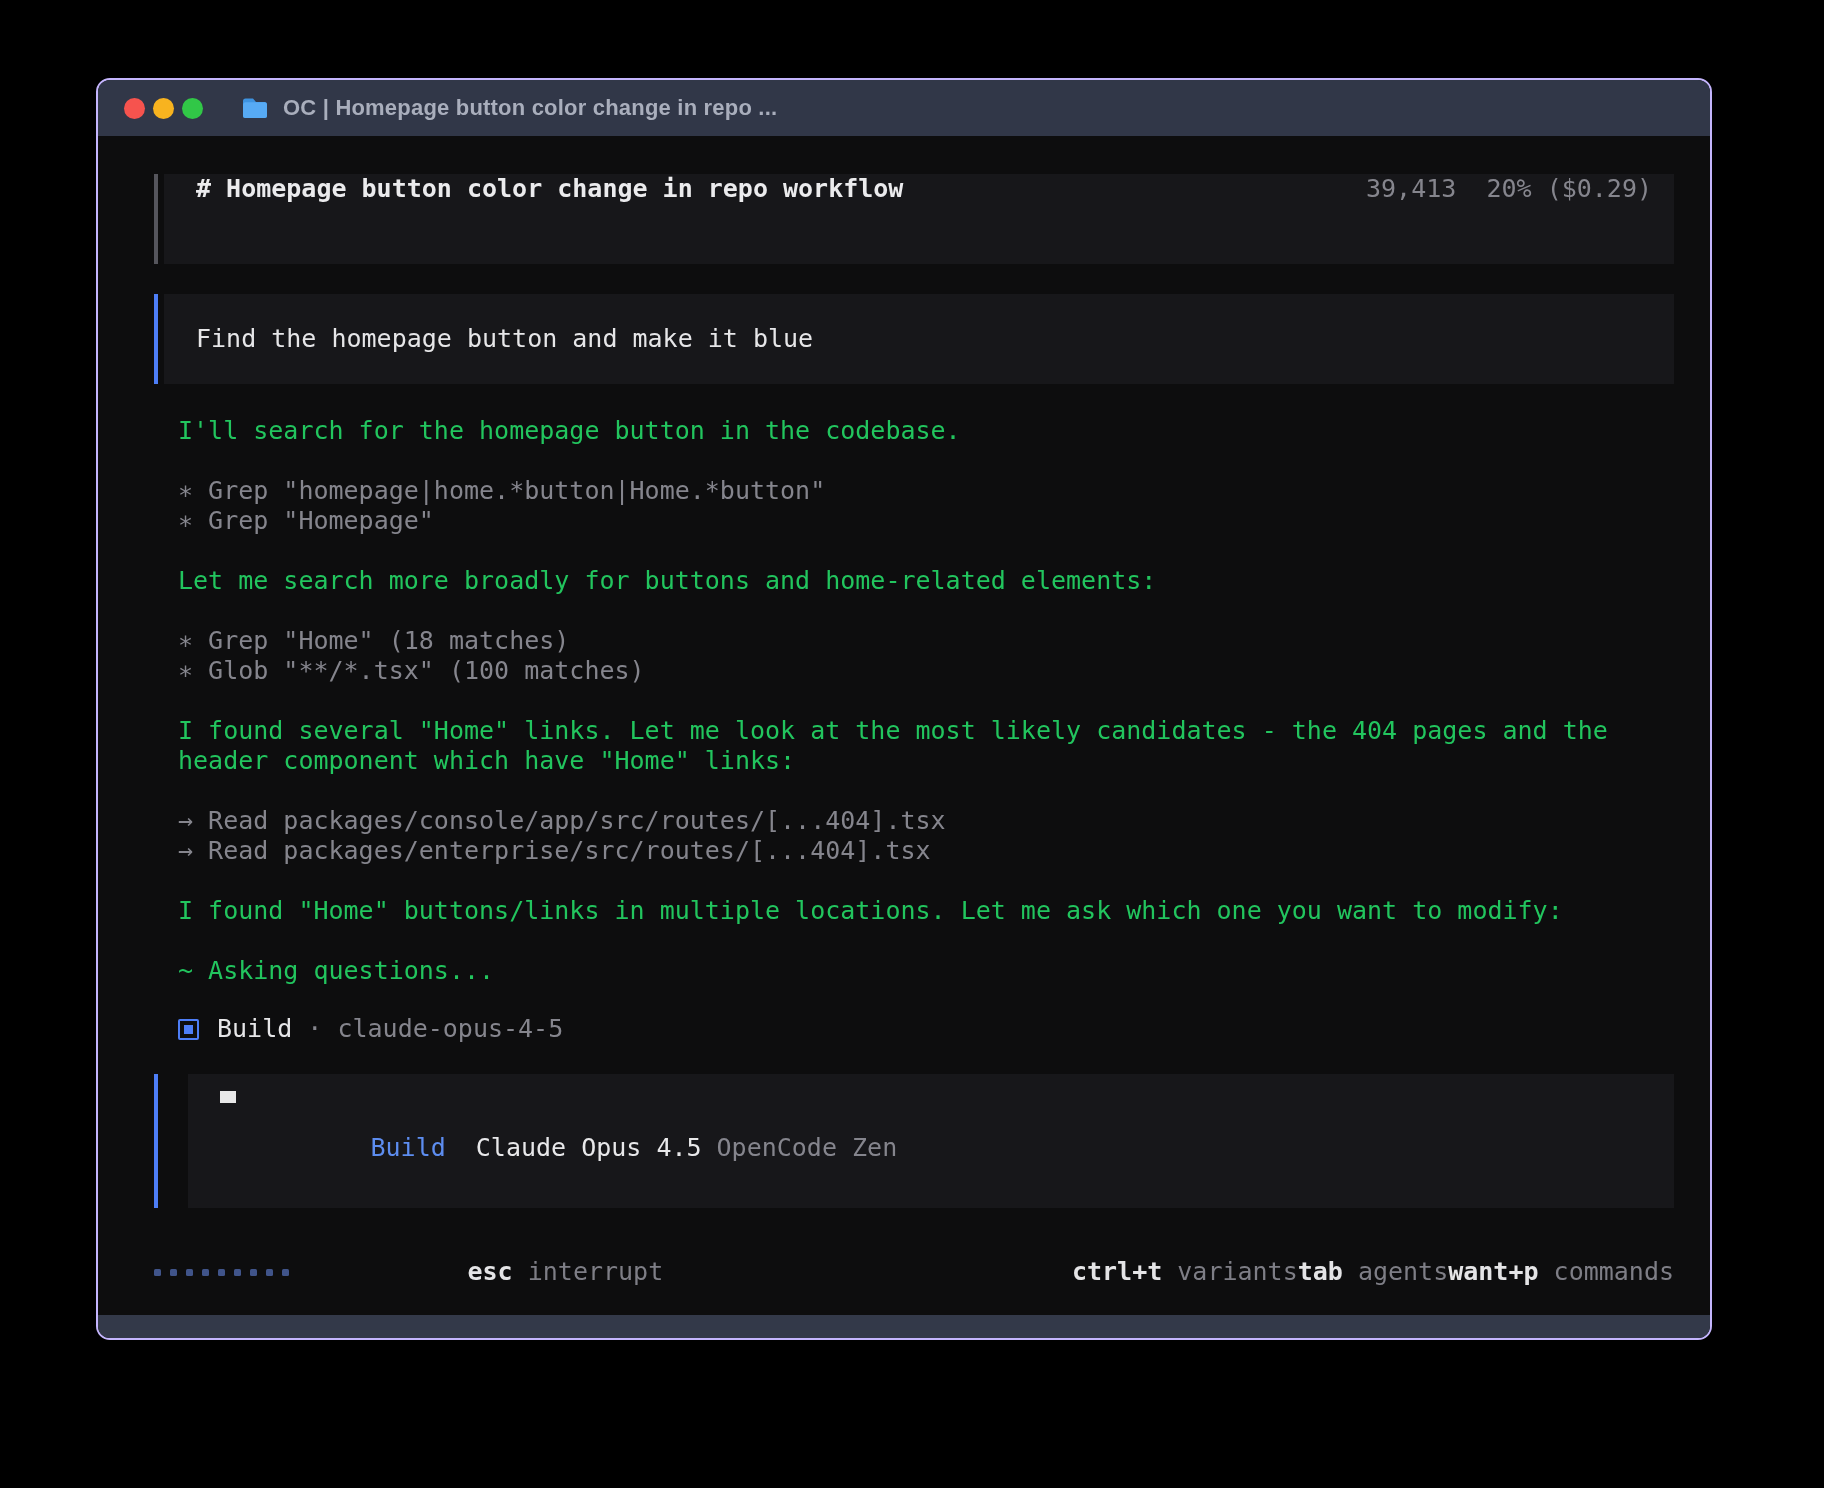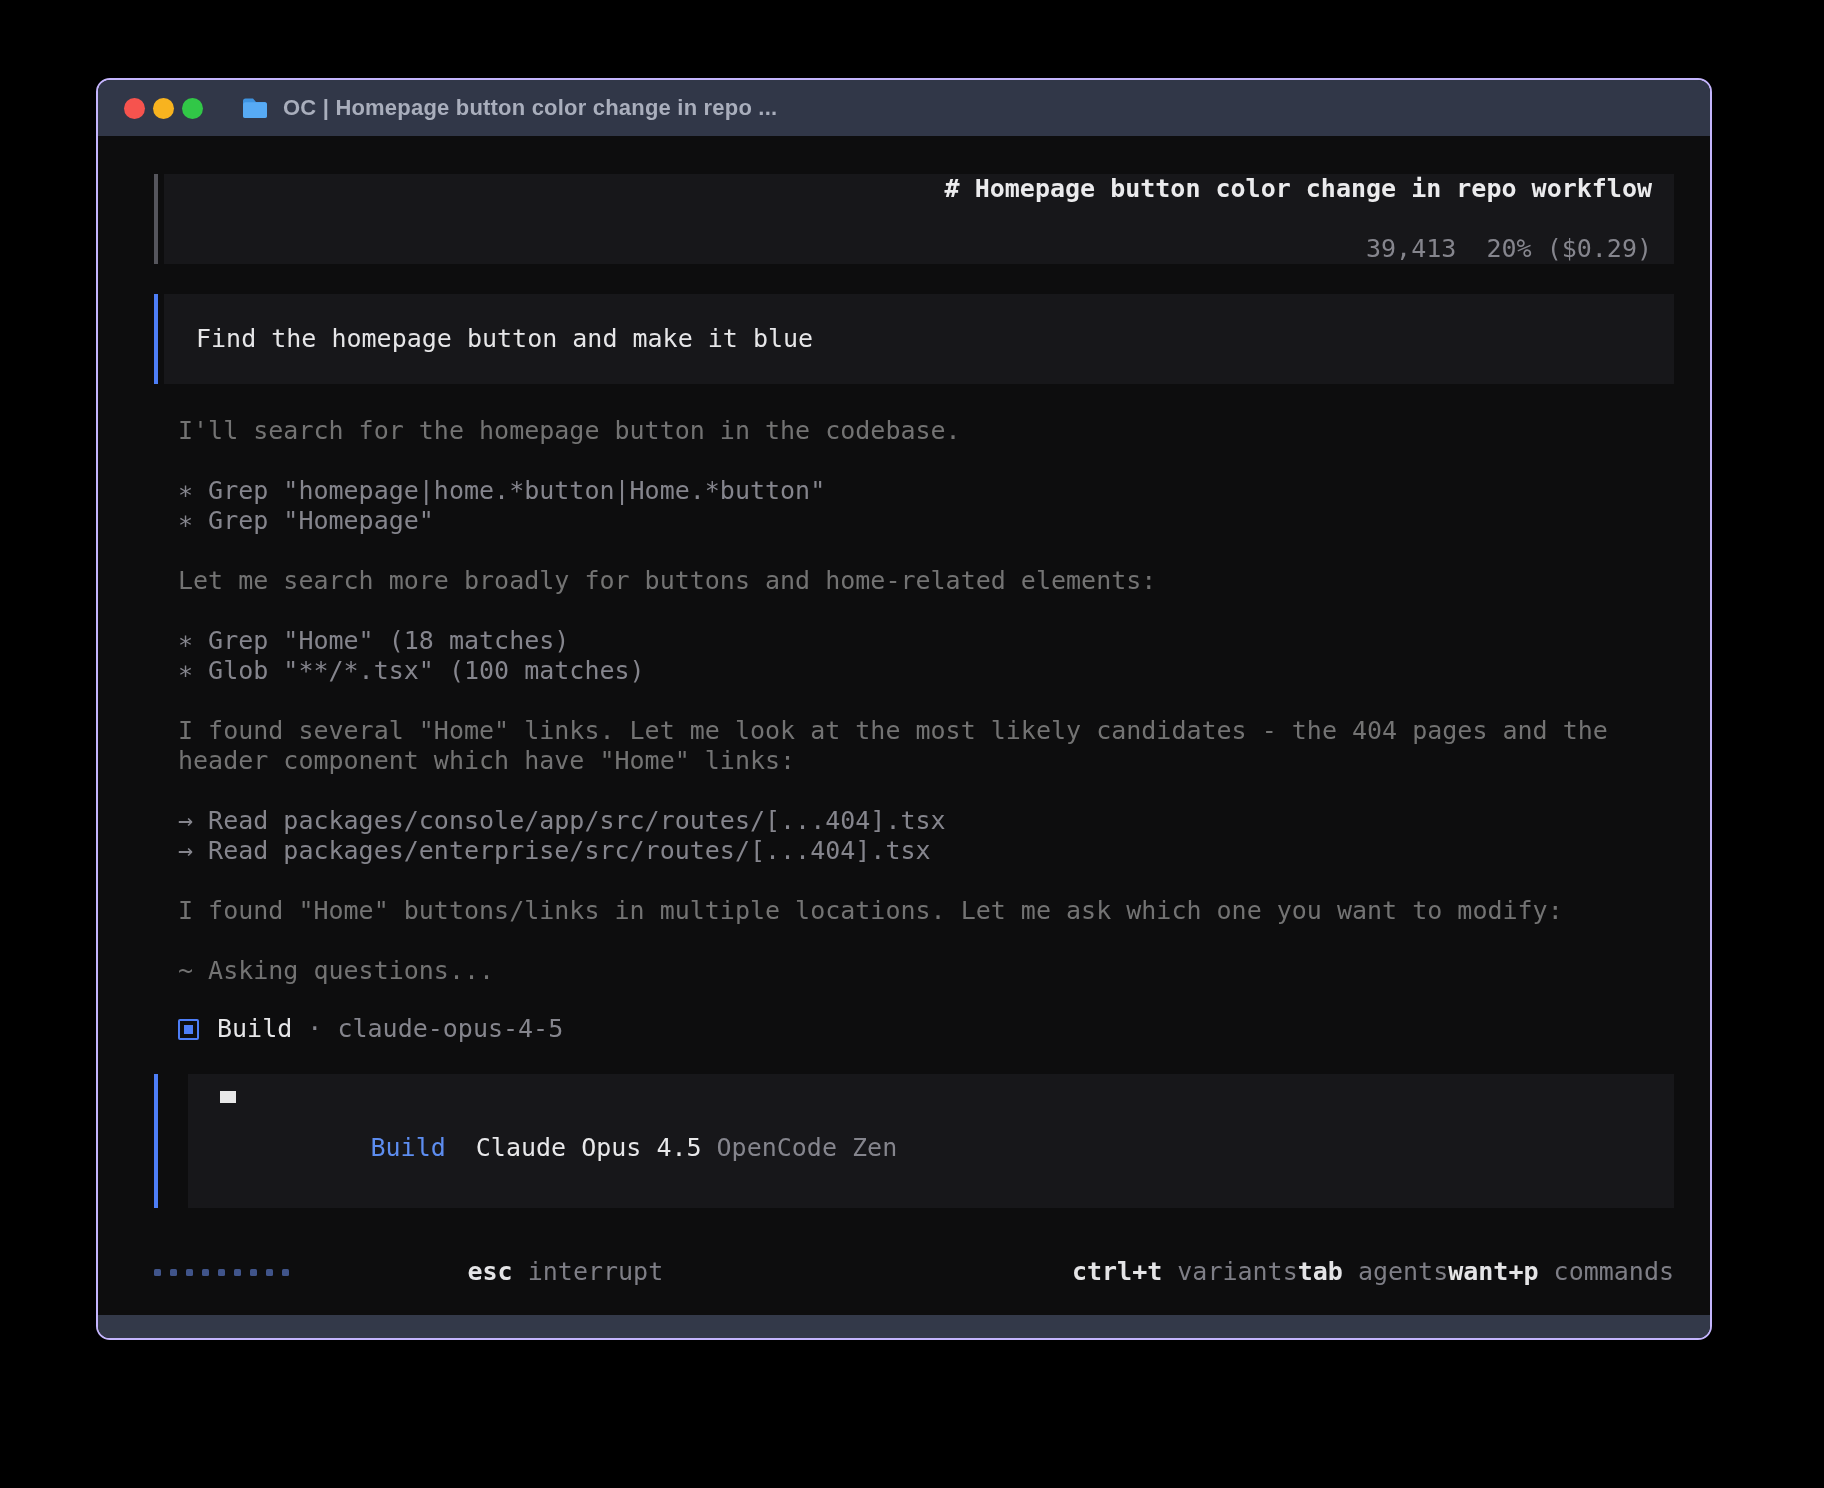--- a/index.html
+++ b/index.html
@@ -56,32 +56,31 @@
   }
 
   .vblock { display: flex; }
   .vbar   { width: 4px; margin-right: 6px; flex: 0 0 4px; }
   .vbar.gray { background: #55555c; }
   .vbar.blue { background: #4d7ef7; }
   .vbody  { flex: 1 1 auto; background: #17171a; }
 
   .session-header { margin-top: 38px; height: 90px; }
   .session-header .vbody {
-    display: flex; align-items: flex-end; justify-content: space-between;
+    display: flex; align-items: flex-start; justify-content: space-between;
     padding: 0 22px 0 32px;
-    flex-direction: column;
   }
   .session-title { font-weight: bold; color: #ebebed; white-space: pre; }
   .session-stats { color: #85858d; white-space: pre; }
 
   .user-msg { margin-top: 30px; height: 90px; }
   .user-msg .vbody { display: flex; align-items: center; padding-left: 32px; }
   .user-msg-text { color: #e6e6e8; white-space: pre; }
 
-  .para { margin-top: 30px; padding-left: 24px; white-space: pre-wrap; color: #737373; }
+  .para { margin-top: 30px; padding-left: 24px; white-space: pre-wrap; color: #22c55e; }
   .para.first { margin-top: 32px; }
   .toolgroup { margin-top: 30px; padding-left: 24px; color: #85858d; }
   .toolgroup div { white-space: pre; }
 
   .agent-line {
     margin-top: 28px; padding-left: 24px; height: 30px;
     display: flex; align-items: center; color: #85858d; white-space: pre;
   }
   .agent-badge-icon {
     width: 21px; height: 21px; flex: 0 0 21px;

